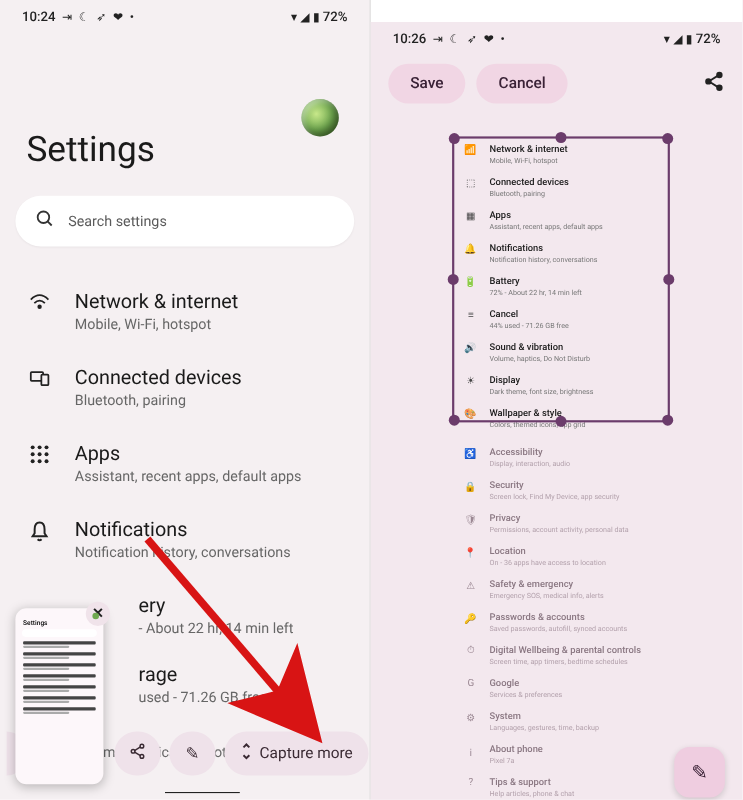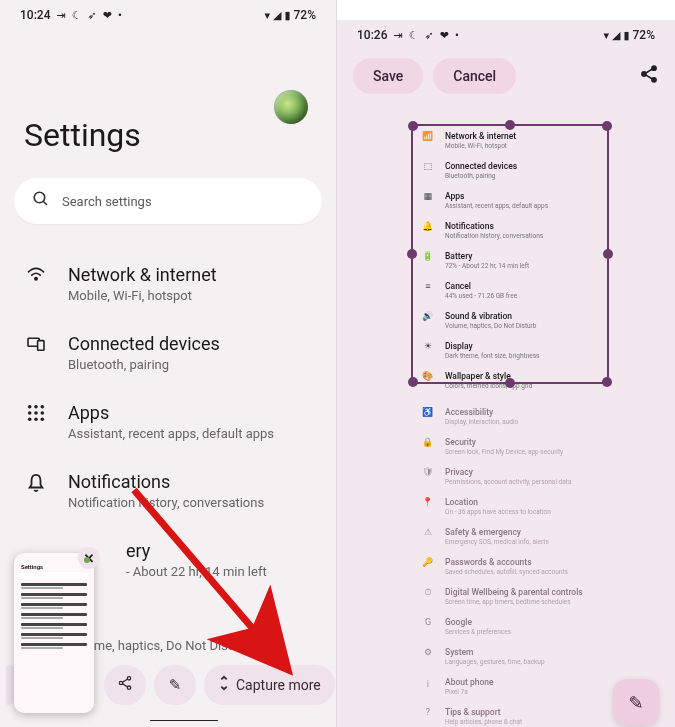--- a/index.html
+++ b/index.html
@@ -218,20 +218,22 @@
     </div>
 
     <div class="row" style="padding-left:100px;align-items:center;">
       <div class="txt">
           <div class="t">ery</div>
           <div class="s">- About 22 hr, 14 min left</div>
         </div>
     </div>
     <div class="row" style="padding-left:100px; padding-top:6px; padding-bottom:10px;">
       <div class="txt">
+          <div class="t">rage</div>
+          <div class="s">used - 71.26 GB free</div>
         </div>
     </div>
     <div class="row" style="padding-top:22px; padding-bottom:0;">
       <div class="txt" style="margin-left:44px;">
           <div class="s">Volume, haptics, Do Not Disturb</div>
         </div>
     </div>
   </div>
   <div class="strike"></div>
 
@@ -434,21 +436,21 @@
           <div class="micn">⚠</div>
       <div class="mtxt">
             <div class="mt">Safety &amp; emergency</div>
             <div class="ms">Emergency SOS, medical info, alerts</div>
           </div>
         </div>
         <div class="mini-row">
           <div class="micn">🔑</div>
       <div class="mtxt">
             <div class="mt">Passwords &amp; accounts</div>
-            <div class="ms">Saved schedules, autofill, synced accounts</div>
+            <div class="ms">Saved passwords, autofill, synced accounts</div>
           </div>
         </div>
         <div class="mini-row">
           <div class="micn">⏱</div>
       <div class="mtxt">
             <div class="mt">Digital Wellbeing &amp; parental controls</div>
             <div class="ms">Screen time, app timers, bedtime schedules</div>
           </div>
         </div>
         <div class="mini-row">

